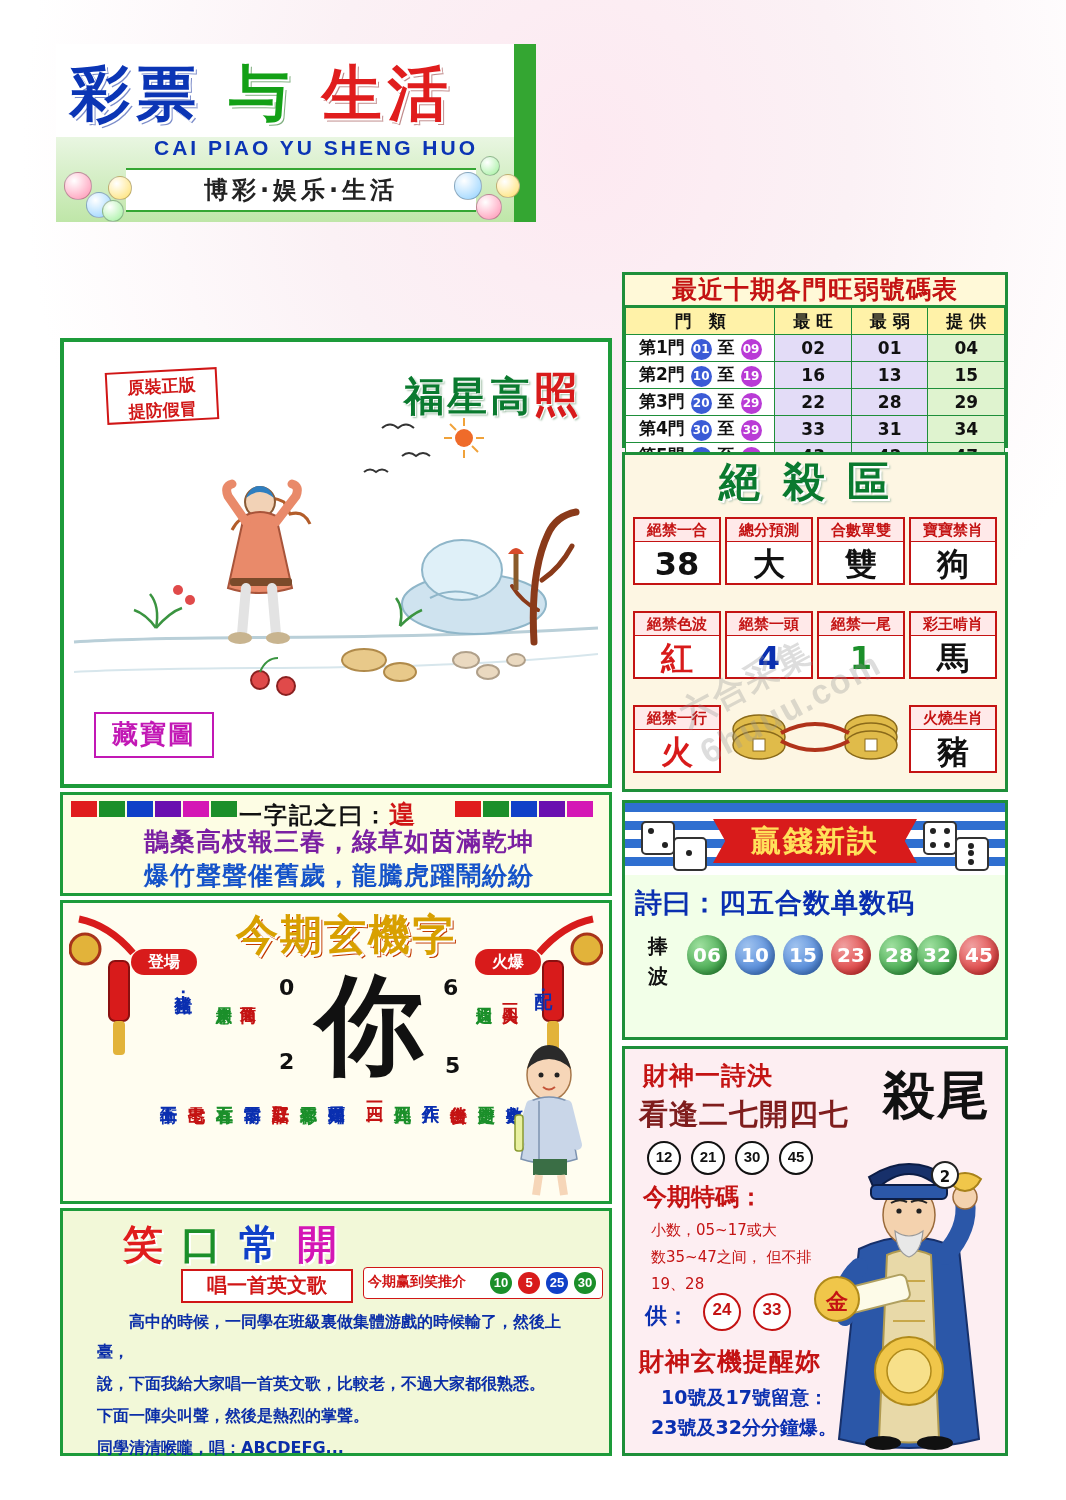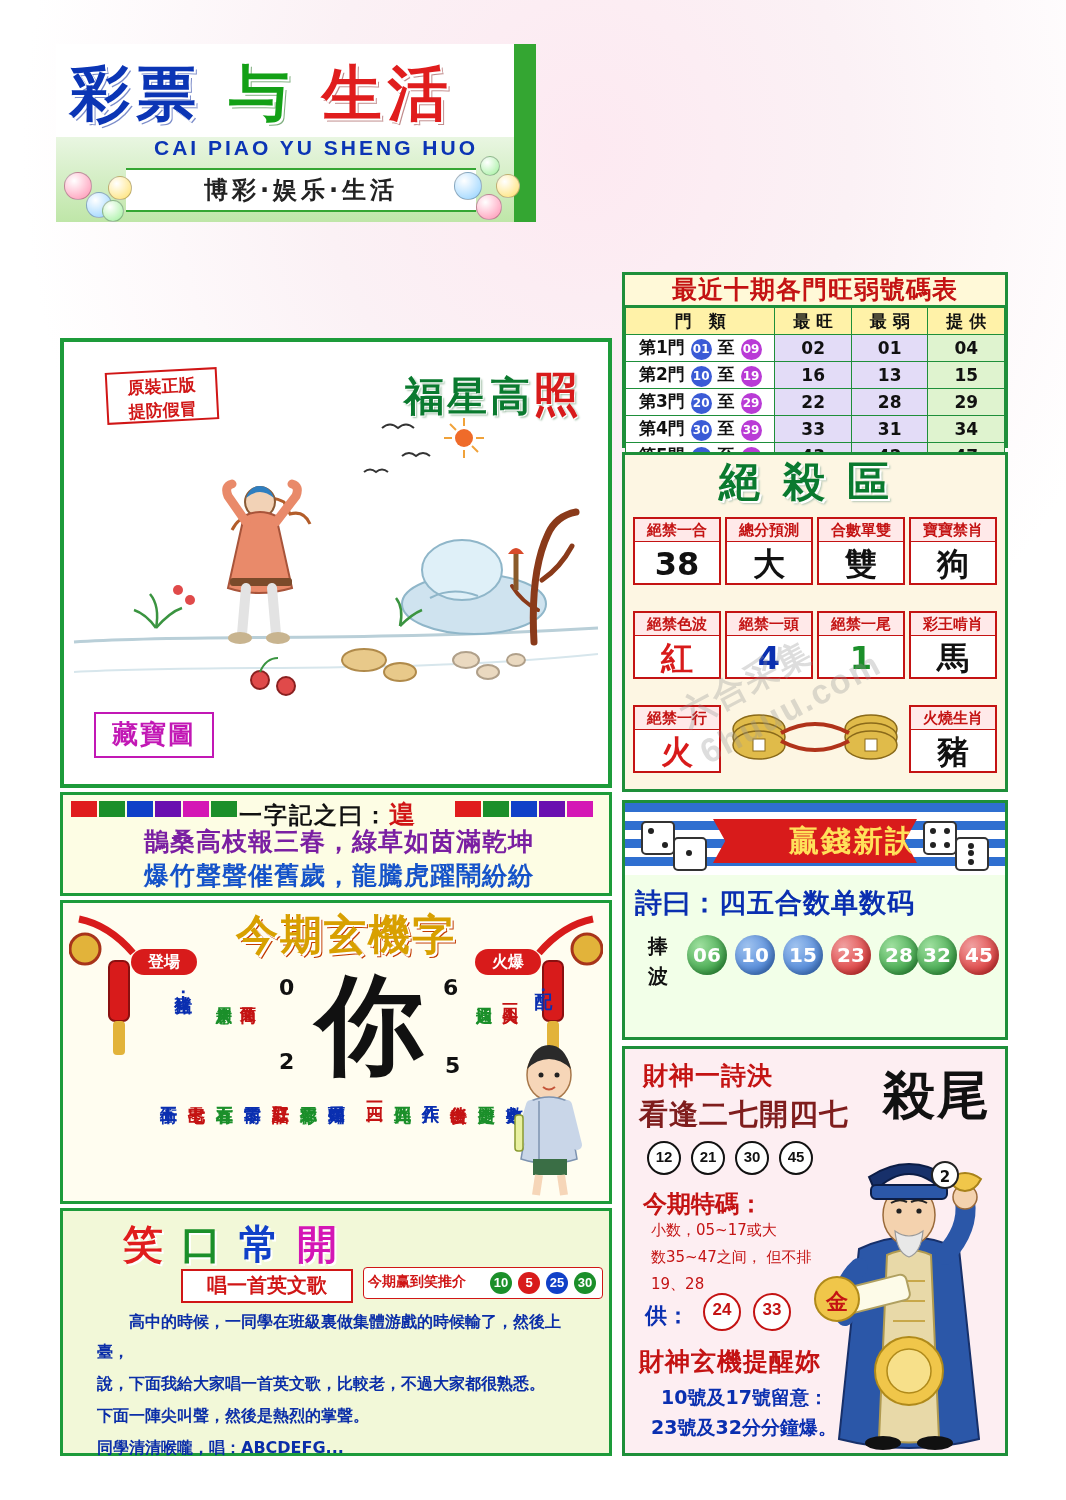--- a/index.html
+++ b/index.html
@@ -156,21 +156,21 @@
   .cellbox .vl{height:44px;line-height:44px;text-align:center;font-size:32px;font-weight:bold;
     font-family:"DejaVu Sans",serif;color:#111;}
 
   
   .win{position:absolute;left:622px;top:800px;width:386px;height:240px;
     border:3px solid #1e8f3a;background:#f2ffe8;box-sizing:border-box;}
   .stripes{position:absolute;left:0;top:0;width:380px;height:72px;
     background:repeating-linear-gradient(180deg,#2f6fd0 0 9px,#ffffff 9px 18px);}
   .winbanner{position:absolute;left:88px;top:16px;width:204px;height:44px;background:#d81b1b;
     color:#ffe15a;font-size:30px;font-weight:bold;font-family:"DejaVu Sans",serif;
-    line-height:44px;text-align:right;letter-spacing:2px;
+    line-height:44px;text-align:center;letter-spacing:2px;
     clip-path:polygon(0 0,100% 0,94% 50%,100% 100%,0 100%,6% 50%);}
   .dice{position:absolute;width:30px;height:30px;background:#fff;border:2px solid #333;border-radius:5px;}
   .dot{position:absolute;width:6px;height:6px;background:#222;border-radius:50%;}
   .shiyue{position:absolute;left:10px;top:80px;width:362px;height:40px;line-height:40px;
     font-size:27px;font-weight:bold;font-family:"DejaVu Sans",serif;color:#0a2fb0;letter-spacing:1px;}
   .bangbo{position:absolute;left:14px;top:128px;width:38px;height:62px;font-size:20px;font-weight:bold;
     color:#111;font-family:"DejaVu Sans",serif;text-align:center;line-height:30px;}
   .bigball{position:absolute;top:132px;width:40px;height:40px;border-radius:50%;color:#fff;
     font-size:20px;font-weight:bold;line-height:40px;text-align:center;font-family:"DejaVu Sans",sans-serif;
     box-shadow:inset -3px -3px 6px rgba(0,0,0,.25);}
@@ -180,21 +180,21 @@
     border:3px solid #1e8f3a;background:#fdeef2;box-sizing:border-box;}
   .god-t1{position:absolute;left:18px;top:10px;font-size:25px;font-weight:bold;color:#c41313;
     font-family:"DejaVu Sans",serif;letter-spacing:1px;}
   .god-t2{position:absolute;left:14px;top:46px;font-size:29px;font-weight:bold;color:#7f1d1d;
     font-family:"DejaVu Sans",serif;letter-spacing:1px;}
   .shawei{position:absolute;right:14px;top:12px;font-size:52px;font-weight:bold;color:#111;
     font-family:"DejaVu Sans",serif;letter-spacing:2px;}
   .circ{position:absolute;top:92px;width:30px;height:30px;border-radius:50%;border:2px solid #111;
     background:#fff;color:#111;font-size:15px;font-weight:bold;line-height:28px;text-align:center;}
   .god-t3{position:absolute;left:18px;top:132px;font-size:24px;font-weight:bold;color:#c41313;
-    font-family:"DejaVu Sans",serif;margin-top:7px;}
+    font-family:"DejaVu Sans",serif;}
   .god-note{position:absolute;left:26px;top:168px;width:200px;font-size:15px;line-height:27px;
     color:#c41313;font-family:"DejaVu Sans",serif;}
   .gong{position:absolute;left:20px;top:252px;font-size:22px;font-weight:bold;color:#0a2fb0;
     font-family:"DejaVu Sans",serif;}
   .gball{position:absolute;top:244px;width:34px;height:34px;border-radius:50%;background:#fff;
     border:2px solid #c41313;color:#c41313;font-size:17px;font-weight:bold;line-height:30px;text-align:center;}
   .god-t4{position:absolute;left:14px;top:296px;font-size:25px;font-weight:bold;color:#c41313;
     font-family:"DejaVu Sans",serif;letter-spacing:1px;text-align:right;}
   .god-l1{position:absolute;left:36px;top:336px;font-size:19px;font-weight:bold;color:#0a2fb0;
     font-family:"DejaVu Sans",serif;}

